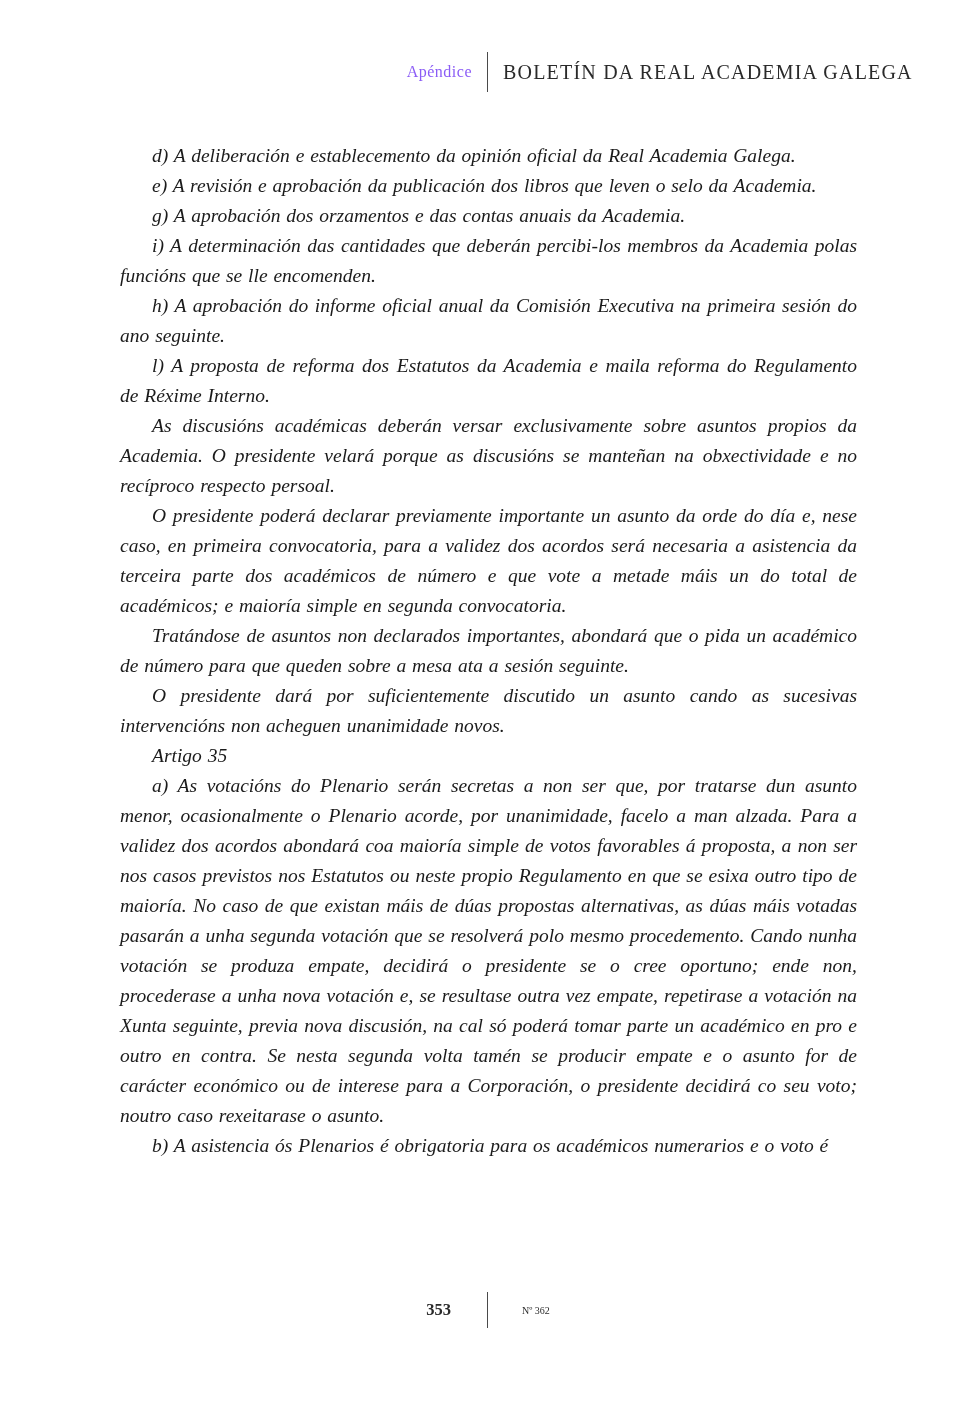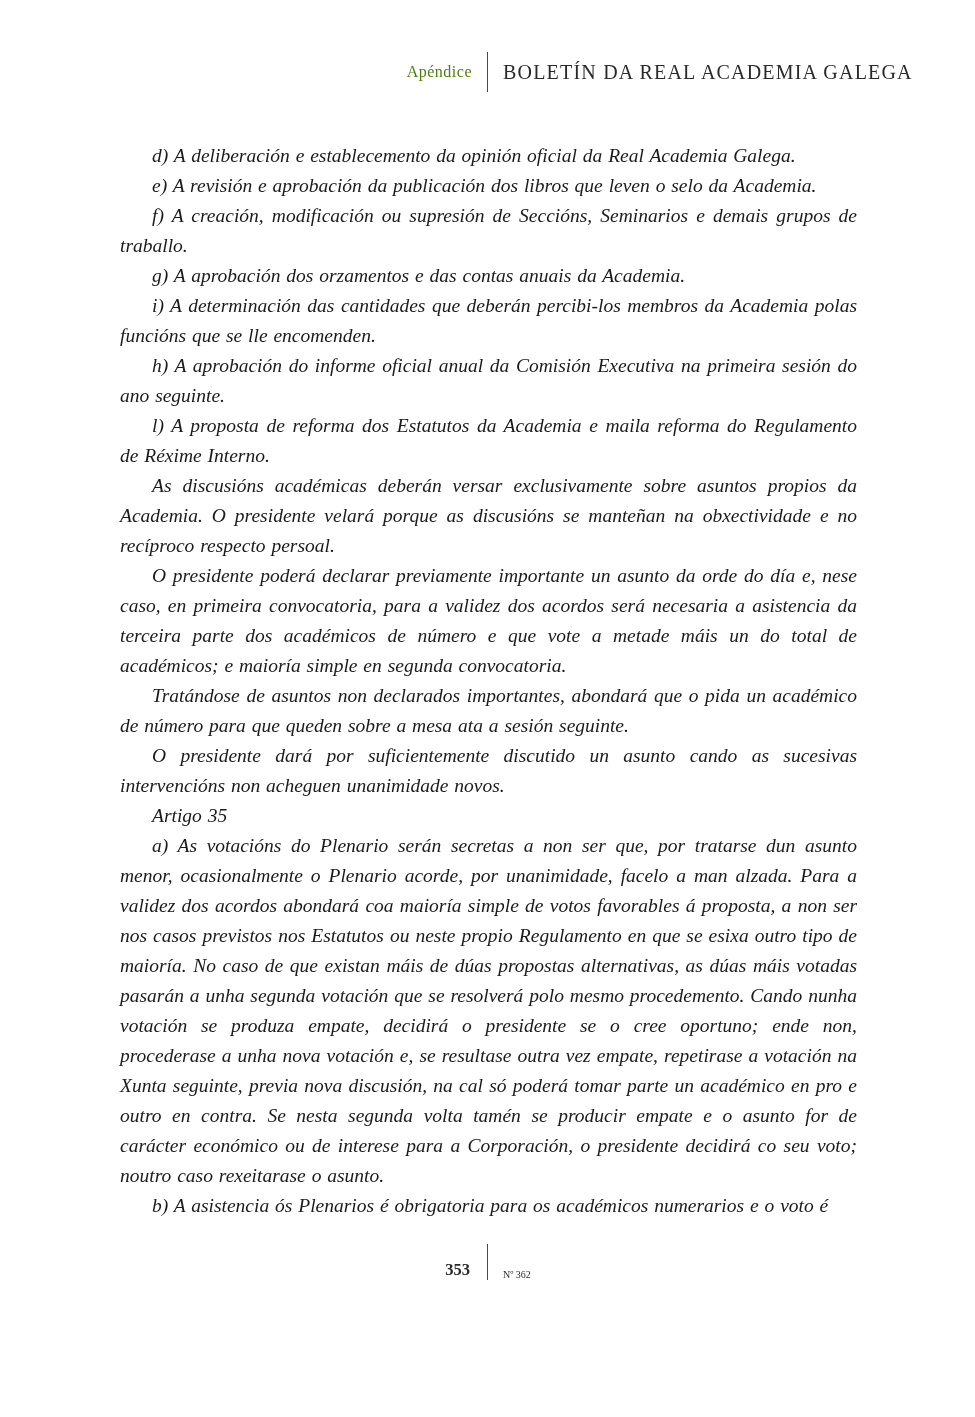--- a/index.html
+++ b/index.html
@@ -26,21 +26,21 @@
       display: flex;
       align-items: center;
     }
     .page-header .side-left {
       width: 50%;
       text-align: right;
       padding-right: 15px;
       box-sizing: border-box;
       font-size: 16px;
       letter-spacing: 0.5px;
-      color: #4d7c0f;
+      color: #8b5cf6;
     }
     .page-header .rule,
     .page-footer .rule {
       width: 1px;
       align-self: stretch;
       background: #4a4a4a;
     }
     .page-header .side-right {
       width: 50%;
       text-align: left;
@@ -65,26 +65,27 @@
       text-align: justify;
       text-indent: 32px;
       word-spacing: 1px;
     }
     .page-body p.article-heading {
       text-align: left;
     }
     
     .page-footer {
       position: absolute;
-      top: 1244px;
+      top: 1292px;
       left: 0;
       width: 100%;
       height: 36px;
       display: flex;
-      align-items: flex-end;
+      align-items: center;
+      gap: 19px;
     }
     .page-footer .side-left {
       width: 50%;
       text-align: right;
       padding-right: 17px;
       box-sizing: border-box;
       font-size: 16.5px;
       font-weight: bold;
       color: #2a2a2a;
     }
@@ -104,21 +105,20 @@
 
   <header class="page-header">
     <span class="side-left">Apéndice</span>
     <span class="rule"></span>
     <span class="side-right">BOLETÍN DA REAL ACADEMIA GALEGA</span>
   </header>
 
   <main class="page-body">
     <p>d)  A deliberación e establecemento da opinión oficial da Real Academia Galega.</p>
     <p>e) A revisión e aprobación da publicación dos libros que leven o selo da Academia.</p>
-    <p>f) A creación, modificación ou supresión de Seccións, Seminarios e demais grupos de traballo.</p>
     <p>g) A aprobación dos orzamentos e das contas anuais da Academia.</p>
     <p>i) A determinación das cantidades que deberán percibi-los membros da Academia polas funcións que se lle encomenden.</p>
     <p>h) A aprobación do informe oficial anual da Comisión Executiva na primeira sesión do ano seguinte.</p>
     <p>l) A proposta de reforma dos Estatutos da Academia e maila reforma do Regulamento de Réxime Interno.</p>
     <p>As discusións académicas deberán versar exclusivamente sobre  asuntos propios da Academia. O presidente velará porque as discusións se manteñan na obxectividade e no recíproco respecto persoal.</p>
     <p>O presidente poderá declarar previamente importante un asunto da orde do día e, nese caso, en primeira convocatoria, para a validez dos acordos será necesaria a asistencia da terceira parte dos académicos de número e que vote a metade máis un do total de académicos; e maioría simple en segunda convocatoria.</p>
     <p>Tratándose de asuntos non declarados importantes, abondará que o pida un académico de número para que queden sobre a mesa ata a sesión seguinte.</p>
     <p>O presidente dará por suficientemente discutido un asunto cando as sucesivas intervencións non acheguen unanimidade novos.</p>
     <p class="article-heading">Artigo 35</p>
     <p>a) As votacións do Plenario serán secretas a non ser que, por tratarse dun asunto menor, ocasionalmente o Plenario acorde, por unanimidade, facelo a man alzada. Para a validez dos acordos abondará coa maioría simple de votos favorables á proposta, a non ser nos casos previstos nos Estatutos ou neste propio Regulamento en que se esixa outro tipo de maioría. No caso de que existan máis de dúas propostas alternativas, as dúas máis votadas pasarán a unha segunda votación que se resolverá polo mesmo procedemento. Cando nunha votación se produza empate, decidirá o presidente se o cree oportuno; ende non, procederase a unha nova votación e, se resultase outra vez empate, repetirase a votación na Xunta seguinte, previa nova discusión, na cal só poderá tomar parte un académico en pro e outro en contra. Se nesta segunda volta tamén se producir empate e o asunto for de carácter económico ou de interese para a Corporación, o presidente decidirá co seu voto; noutro caso rexeitarase o asunto.</p>

